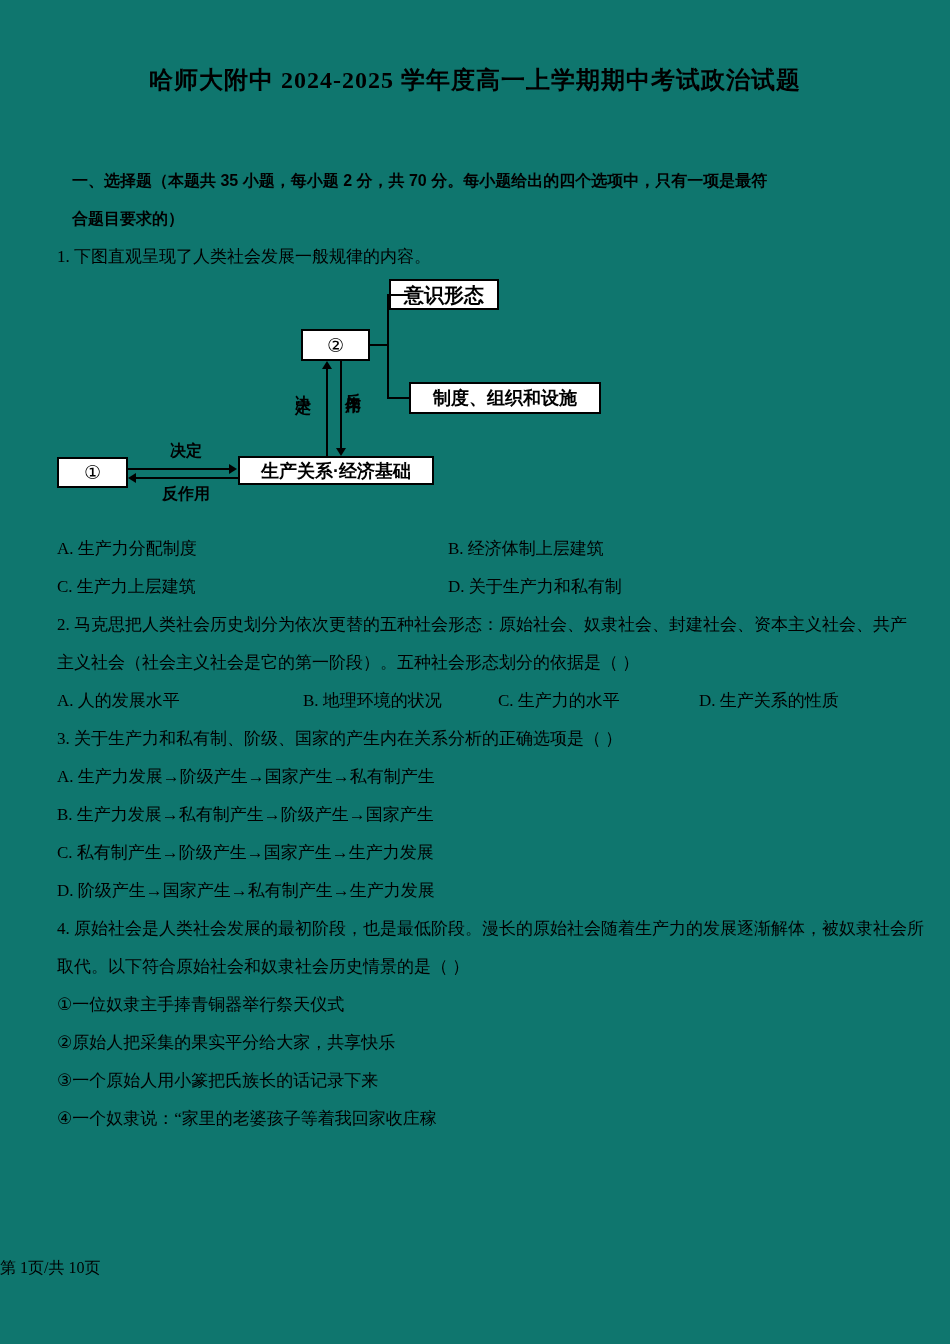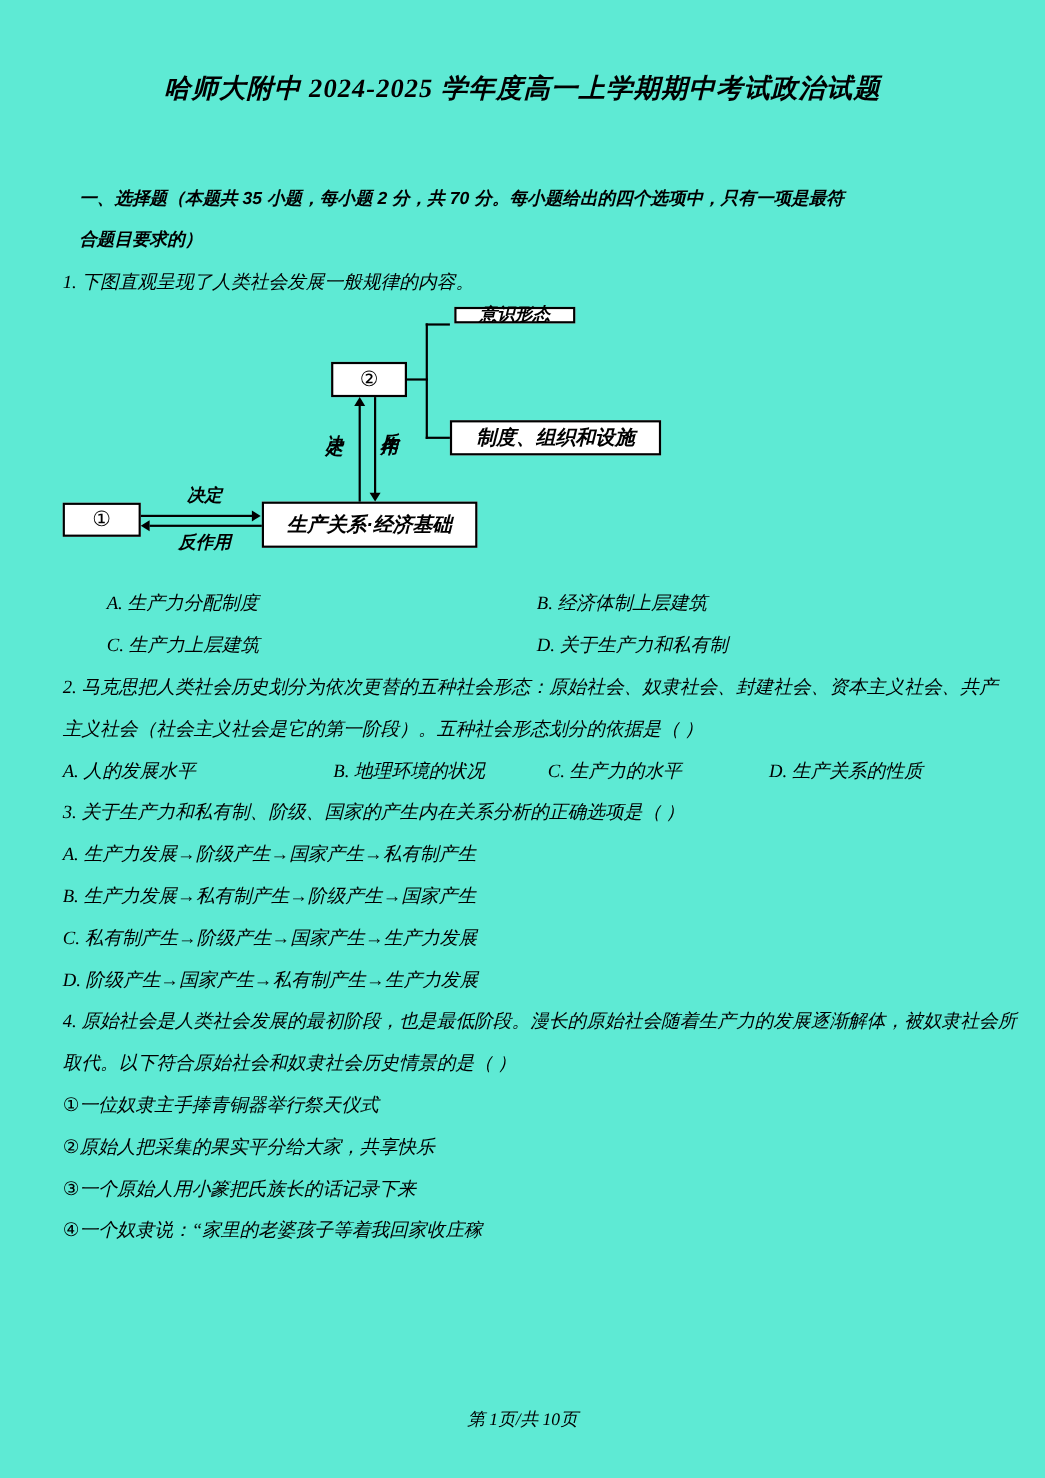--- a/index.html
+++ b/index.html
@@ -1,20 +1,19 @@
 <!DOCTYPE html>
 <html><head>
 <meta charset="utf-8">
 <style>
   html,body { margin:0; padding:0; background:#fff; }
   .page {
-    position:relative; width:950px; height:1344px; background:#5eead4;
+    position:relative; width:950px; height:1344px; background:#0f766e;
     color:#000; overflow:hidden;
     font-family:"Liberation Serif","DejaVu Sans",serif;
-    font-style:italic;
   }
   .title {
     position:absolute; top:64px; left:0; width:100%;
     text-align:center; font-size:24px; font-weight:bold; letter-spacing:1px;
   }
   .content {
     position:absolute; top:162px; left:57px; width:836px;
     font-size:17px; line-height:38px;
   }
   .line { white-space:nowrap; }
@@ -38,51 +37,51 @@
   .arrow.up    { border-left:5px solid transparent; border-right:5px solid transparent; border-bottom:8px solid #000; }
   .arrow.down  { border-left:5px solid transparent; border-right:5px solid transparent; border-top:8px solid #000; }
   .arrow.right { border-top:5px solid transparent; border-bottom:5px solid transparent; border-left:8px solid #000; }
   .arrow.left  { border-top:5px solid transparent; border-bottom:5px solid transparent; border-right:8px solid #000; }
   .vlabel {
     position:absolute; writing-mode:vertical-rl; text-orientation:upright;
     font-weight:bold; font-size:16px; line-height:1; letter-spacing:3px;
   }
   .hlabel { position:absolute; font-weight:bold; font-size:16px; line-height:1; text-align:center; }
   
-  .cols2 > span:first-child { display:inline-block; width:391px;margin-left:40px; }
+  .cols2 > span:first-child { display:inline-block; width:391px; }
   .cols4 > span { display:inline-block; }
   .cols4 > span:nth-child(1) { width:198px; }
   .cols4 > span:nth-child(2) { width:195px;margin-left:48px; }
   .cols4 > span:nth-child(3) { width:201px; }
   .footer {
     position:absolute; top:1258px; left:0; width:100%;
-    text-align:center; font-size:16px;margin-top:22px;
+    font-size:16px;
   }
 </style>
 </head>
 <body>
 
 <div class="page">
 
   <div class="title">哈师大附中 2024-2025 学年度高一上学期期中考试政治试题</div>
 
   <div class="content">
 
     <div class="line heading">一、选择题（本题共 35 小题，每小题 2 分，共 70 分。每小题给出的四个选项中，只有一项是最符</div>
     <div class="line heading">合题目要求的）</div>
 
     <div class="line">1. 下图直观呈现了人类社会发展一般规律的内容。</div>
 
     <div class="diagram">
 
-      <div class="dbox" style="left:356px; top:3px; width:110px; height:15px; font-size:16px;">意识形态</div>
+      <div class="dbox" style="left:332px; top:3px; width:110px; height:31px; font-size:20px;">意识形态</div>
       <div class="dbox plain" style="left:244px; top:53px; width:69px; height:32px;">②</div>
       <div class="dbox" style="left:352px; top:106px; width:192px; height:32px; font-size:18px;">制度、组织和设施</div>
       <div class="dbox plain" style="left:0px; top:181px; width:71px; height:31px;">①</div>
-      <div class="dbox" style="left:181px; top:180px; width:196px; height:42px; font-size:18px;">生产关系·经济基础</div>
+      <div class="dbox" style="left:181px; top:180px; width:196px; height:29px; font-size:18px;">生产关系·经济基础</div>
 
       <div class="hline" style="left:313px; top:68px; width:19px;"></div>
       <div class="vline" style="left:330px; top:18px; height:105px;"></div>
       <div class="hline" style="left:330px; top:18px; width:22px;"></div>
       <div class="hline" style="left:330px; top:121px; width:22px;"></div>
 
       <div class="arrow up" style="left:265px; top:85px;"></div>
       <div class="vline" style="left:269px; top:92px; height:88px;"></div>
       <div class="vline" style="left:283px; top:85px; height:88px;"></div>
       <div class="arrow down" style="left:279px; top:172px;"></div>

